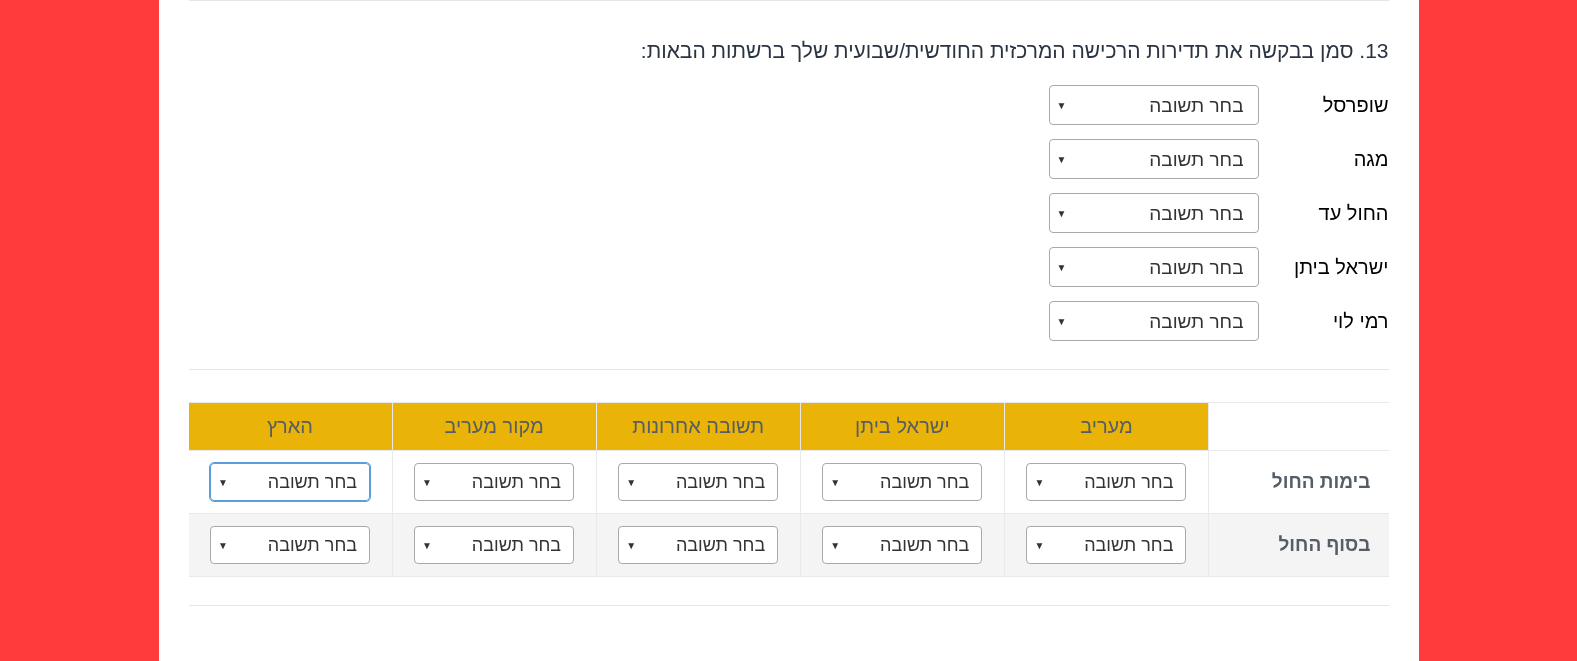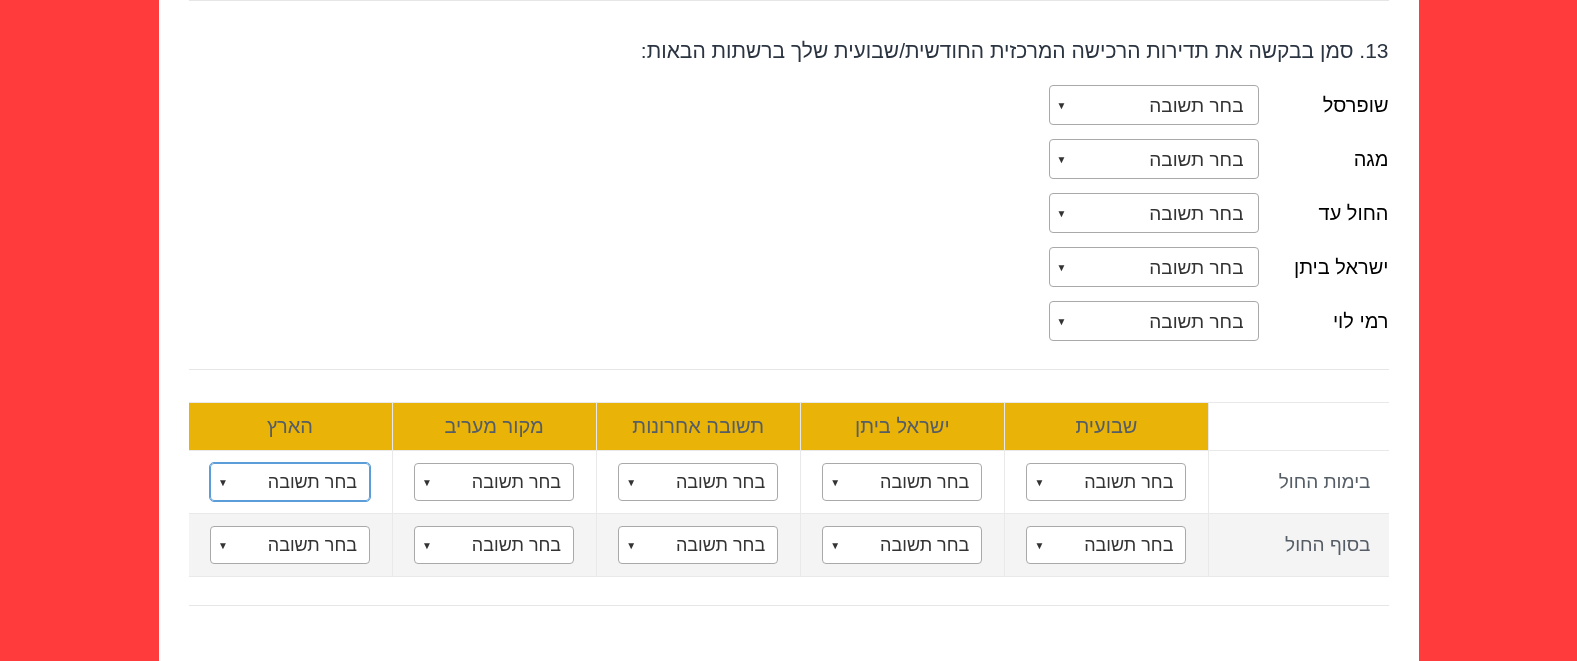--- a/index.html
+++ b/index.html
@@ -109,20 +109,21 @@
   }
   .table14 th:first-child {
     background: #fff;
   }
   .table14 td.rowlabel {
     font-size: 19px;
     color: #555d66;
     text-align: right;
     padding-right: 18px;
     width: 180px;
+    font-weight: bold;
   }
   .table14 tr.alt td {
     background: #f4f4f4;
   }
   .table14 tr:not(.alt) td {
     background: #fff;
   }
   .table14 th:first-child, .table14 td.rowlabel {
     border-right: none;
   }
@@ -192,21 +193,21 @@
 
     <hr class="divider">
   </div>
 
   <div class="question">
 
     <table class="table14">
       <thead>
         <tr>
           <th></th>
-          <th>שבועית</th>
+          <th>מעריב</th>
           <th>ישראל ביתן</th>
           <th>תשובה אחרונות</th>
           <th>מקור מעריב</th>
           <th>הארץ</th>
         </tr>
       </thead>
       <tbody>
         <tr>
           <td class="rowlabel">בימות החול</td>
           <td>

